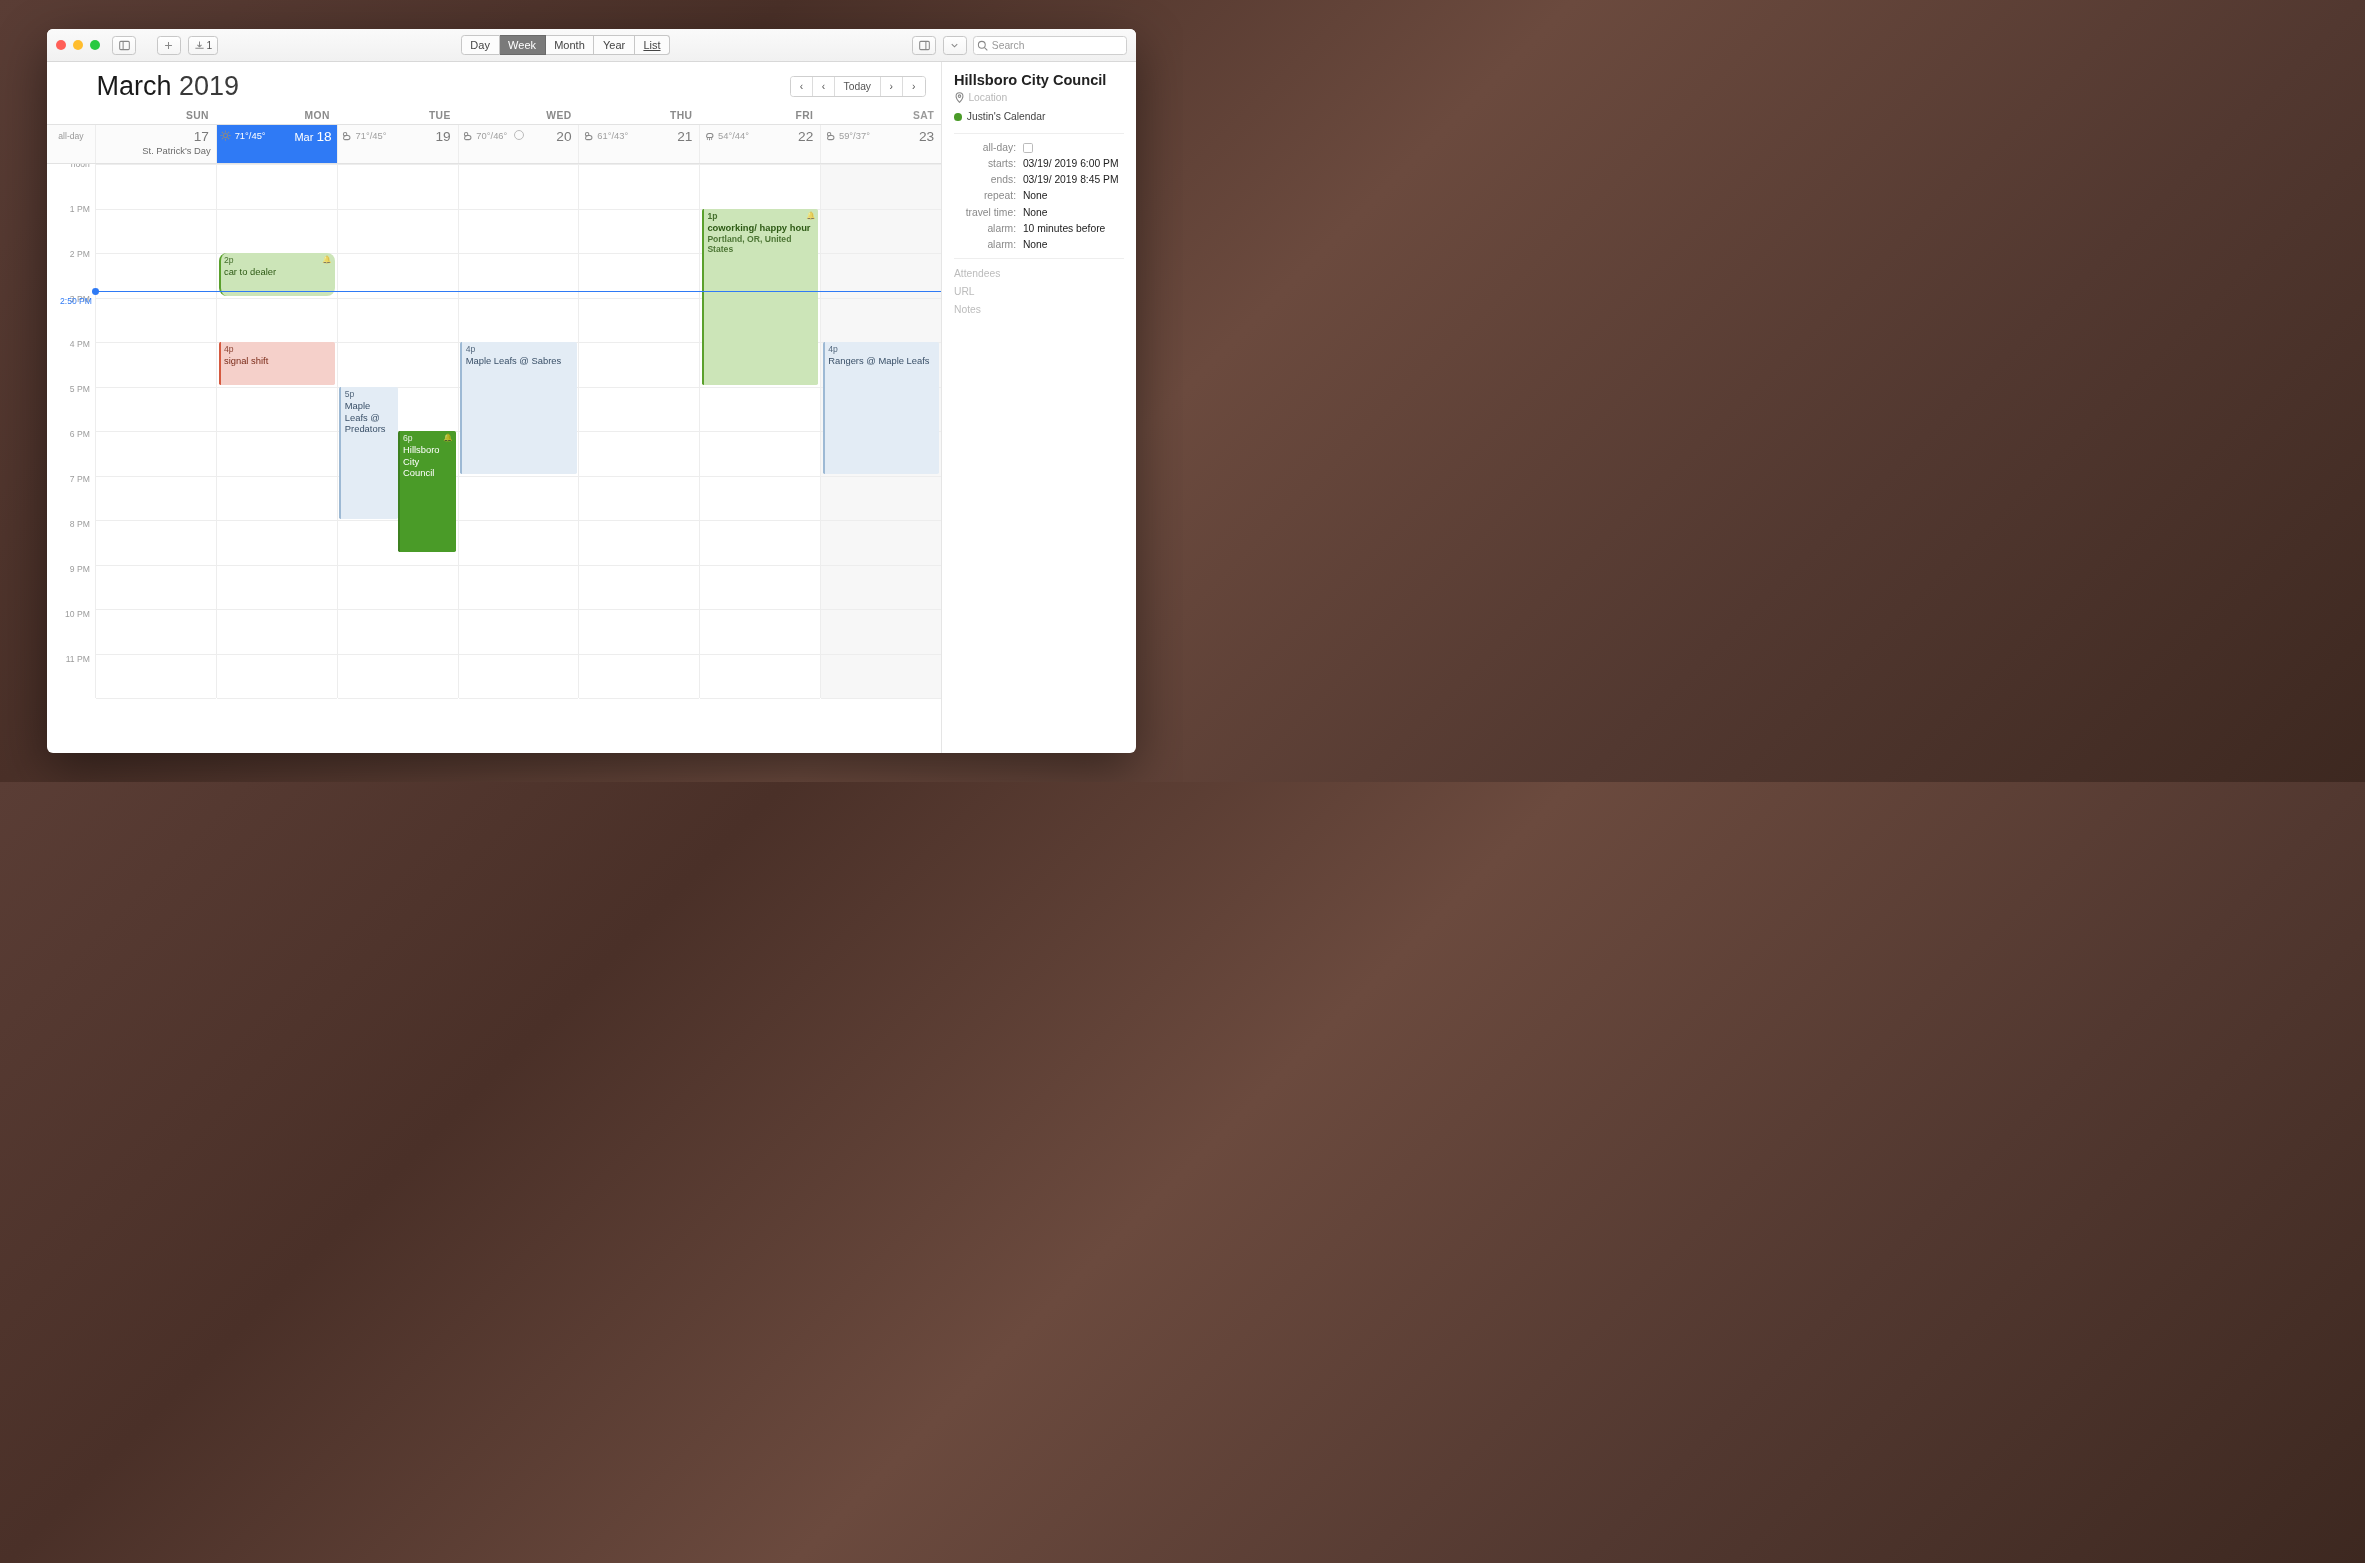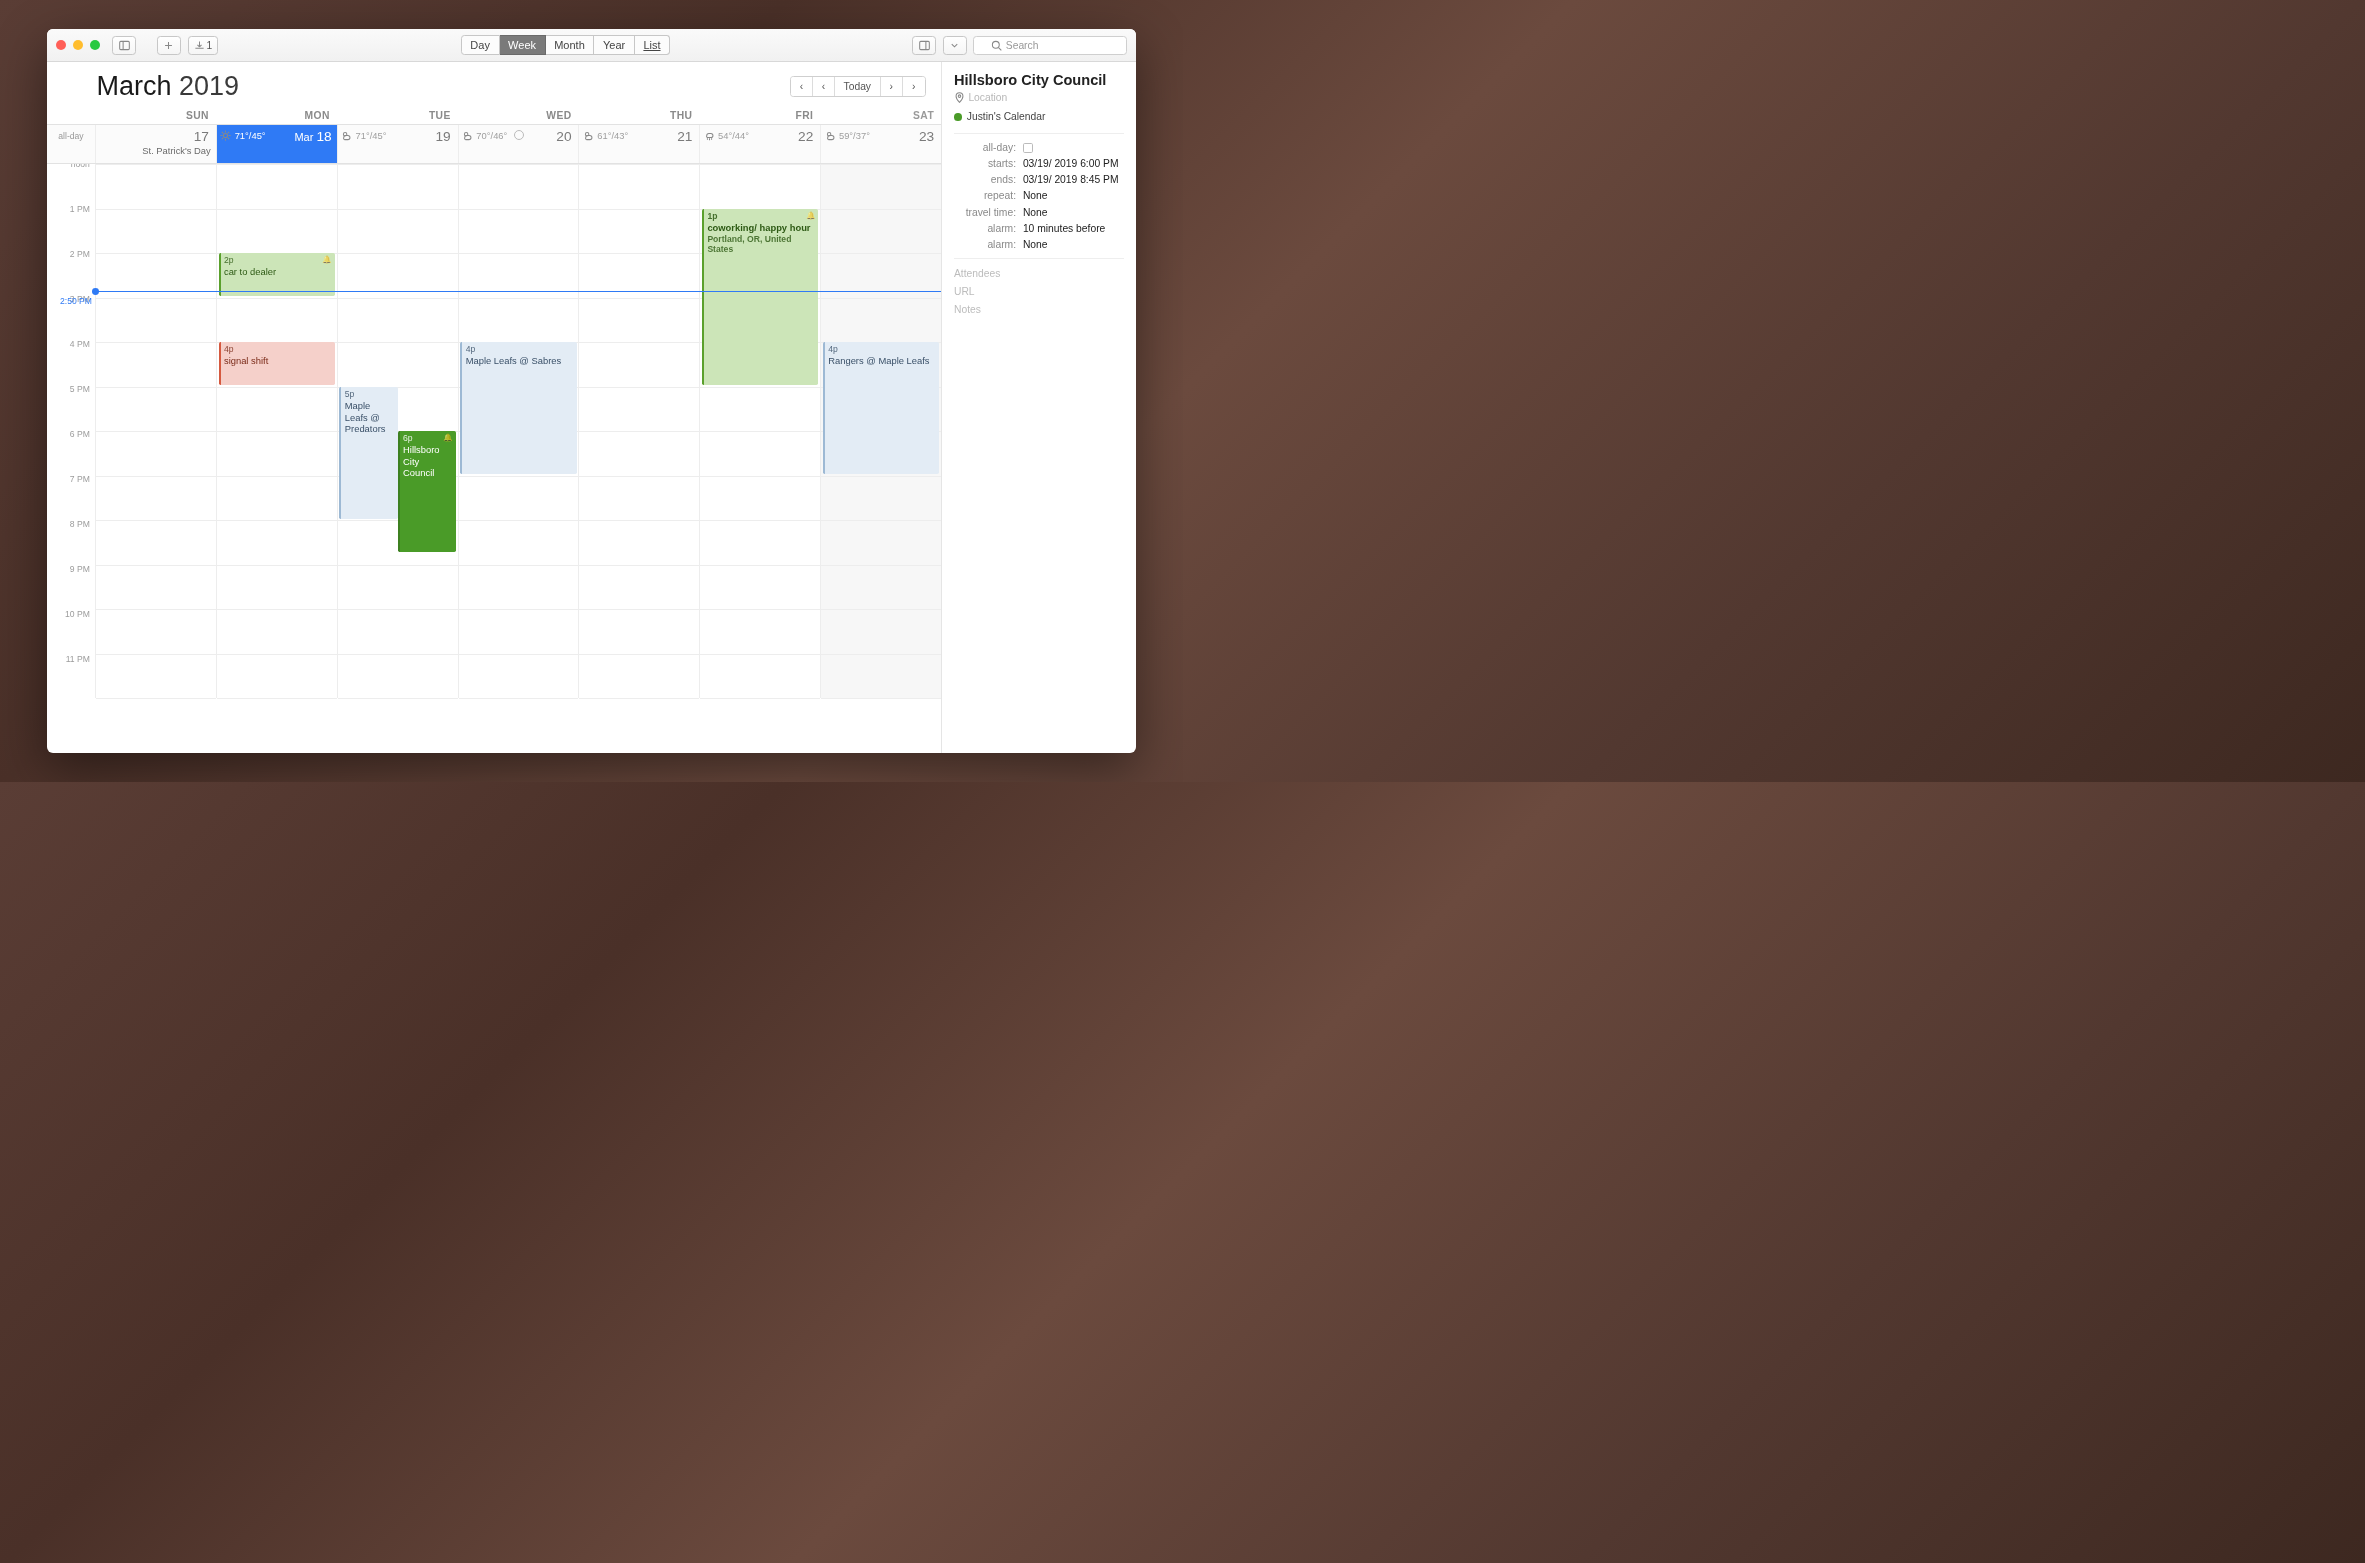--- a/index.html
+++ b/index.html
@@ -33,21 +33,21 @@
   }
   .tb-seg { display: flex; }
   .tb-seg .seg { border:0.9px solid #c7c7c7; padding:2.6px 8.6px; font-size:11px;color:#444;background:#fcfcfc;cursor:pointer;}
   .tb-seg .seg:first-child{border-radius:3.4px 0 0 3.4px;}
   .tb-seg .seg:last-child{border-radius:0 3.4px 3.4px 0;text-decoration:underline;}
   .tb-seg .seg:not(:first-child){border-left:none;}
   .tb-seg .seg.active{background:#7a7a7a;color:#fff;border-color:#6a6a6a;}
   .spacer{flex:1;}
   .search {
     height:19px; width:154px; border:0.9px solid #cfcfcf; border-radius:3.4px;
-    display:flex;align-items:center;padding:0 17px;color:#999;font-size:10.3px;background:#fff;
+    display:flex;align-items:center;padding:0 3px;color:#999;font-size:10.3px;background:#fff;
   }
   .search svg{margin-right:3.4px;}
   .content { flex:1; display:flex; overflow:hidden; }
   .calendar { flex:1; display:flex; flex-direction:column; overflow:hidden; }
   .inspector { width:195px; border-left:0.9px solid #e5e5e5; padding:10.3px 12px; font-size:10.3px; }
   
   .month-row {
     display:flex; align-items:center; padding:8.6px 15.4px 5.1px;margin-left:34px;
   }
   .month-title { font-size:27px; font-weight:300; color:#3a3a3a; }
@@ -328,21 +328,21 @@
               <div class="hour-line" style="top: 134px;"></div>
               <div class="hour-line" style="top: 178px;"></div>
               <div class="hour-line" style="top: 223px;"></div>
               <div class="hour-line" style="top: 267px;"></div>
               <div class="hour-line" style="top: 312px;"></div>
               <div class="hour-line" style="top: 356px;"></div>
               <div class="hour-line" style="top: 401px;"></div>
               <div class="hour-line" style="top: 445px;"></div>
               <div class="hour-line" style="top: 490px;"></div>
               <div class="hour-line" style="top: 534px;"></div>
-              <div class="event ev-green" style="top: 89px; height: 43px;">
+              <div class="event ev-green" style="top: 89px; height: 43px; border-radius: 8px;">
                 <div class="time">2p</div>
                 <div>car to dealer</div>
                 <div class="bell">🔔</div>
               </div>
               <div class="event ev-red" style="top: 178px; height: 43px;">
                 <div class="time">4p</div>
                 <div>signal shift</div>
               </div>
             </div>
             <div class="day-col" style="height: 534px;">

